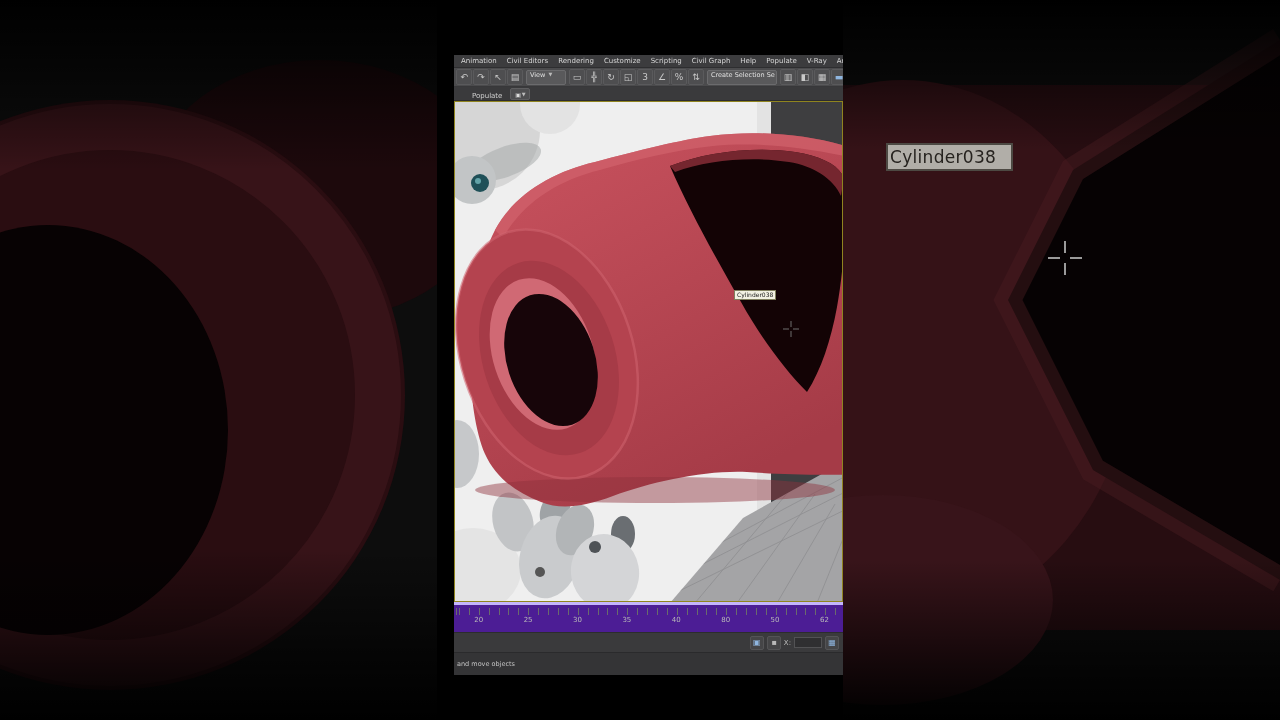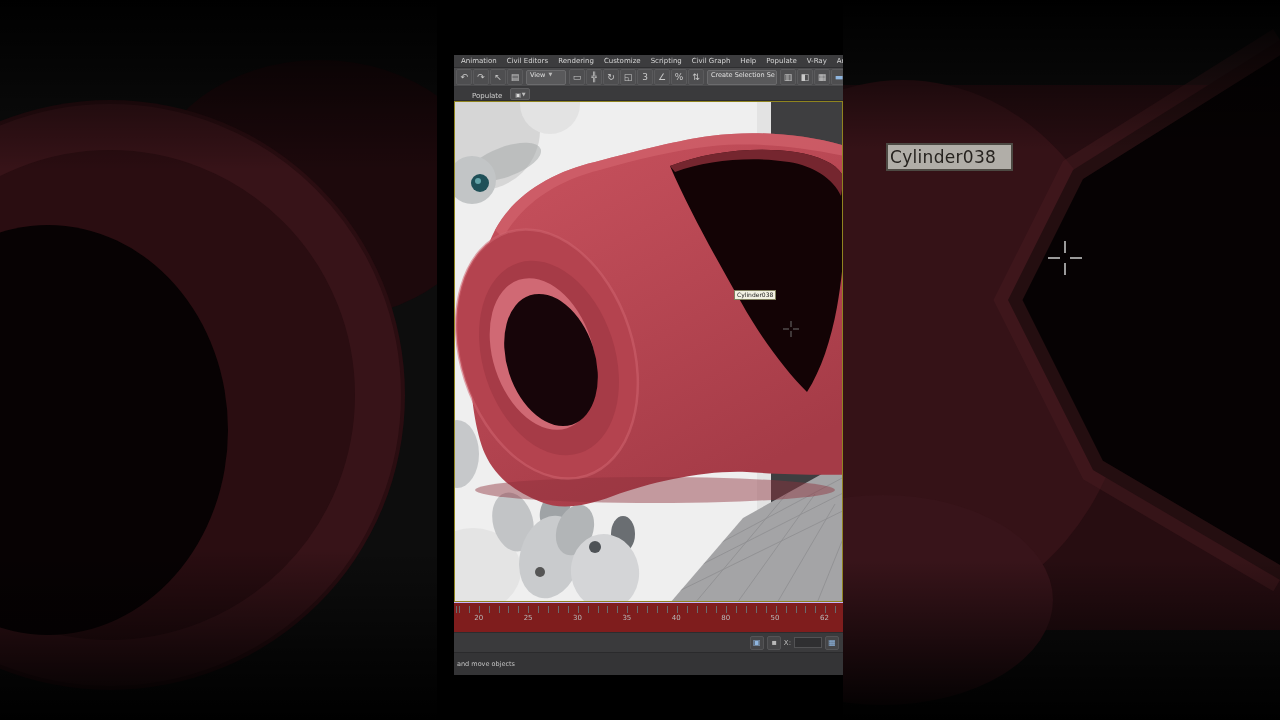--- a/index.html
+++ b/index.html
@@ -43,21 +43,21 @@
   .populate-drop{margin-left:8px;width:18px;height:10px;background:#4e4e50;border:1px solid #5e5e60;
     border-radius:2px;display:flex;align-items:center;justify-content:center;gap:1px;
     font-size:6px;color:#ddd;}
 
   .viewport{top:101px;height:501px;background:#3e3e40;border:1px solid #8f841f;overflow:hidden;}
   .viewport svg{display:block;}
   .vp-tooltip{position:absolute;left:279px;top:188px;background:#f2f1e2;border:1px solid #80805e;
     color:#222;font-size:6px;line-height:8px;padding:0 2px;white-space:nowrap;}
   .vp-crosshair{position:absolute;left:328px;top:219px;}
 
-  .timeline{top:602px;height:30px;background:#7f1d1d;border-top:1px solid #c4b5fd;}
+  .timeline{top:602px;height:30px;background:#4c1d95;border-top:3px solid #c4b5fd;}
   .ruler-ticks{position:absolute;left:0;right:0;top:3px;height:7px;
     background:repeating-linear-gradient(90deg,#6a6a6d 0 1px,transparent 1px 9.9px);
     background-position:5px 0;}
   .ruler-labels{position:absolute;left:0;top:11px;display:flex;}
   .tick-cell{width:49.4px;flex:0 0 auto;text-align:center;font-size:7px;color:#b9b9b9;}
 
   .statusrow{top:632px;height:20px;background:#3a3a3c;display:flex;align-items:center;
     justify-content:flex-end;gap:3px;padding:0 4px;border-top:1px solid #2c2c2e;}
   .sicon{width:12px;height:12px;display:flex;align-items:center;justify-content:center;
     font-size:8px;color:#b9b9b9;background:#454547;border:1px solid #545456;border-radius:2px;}

